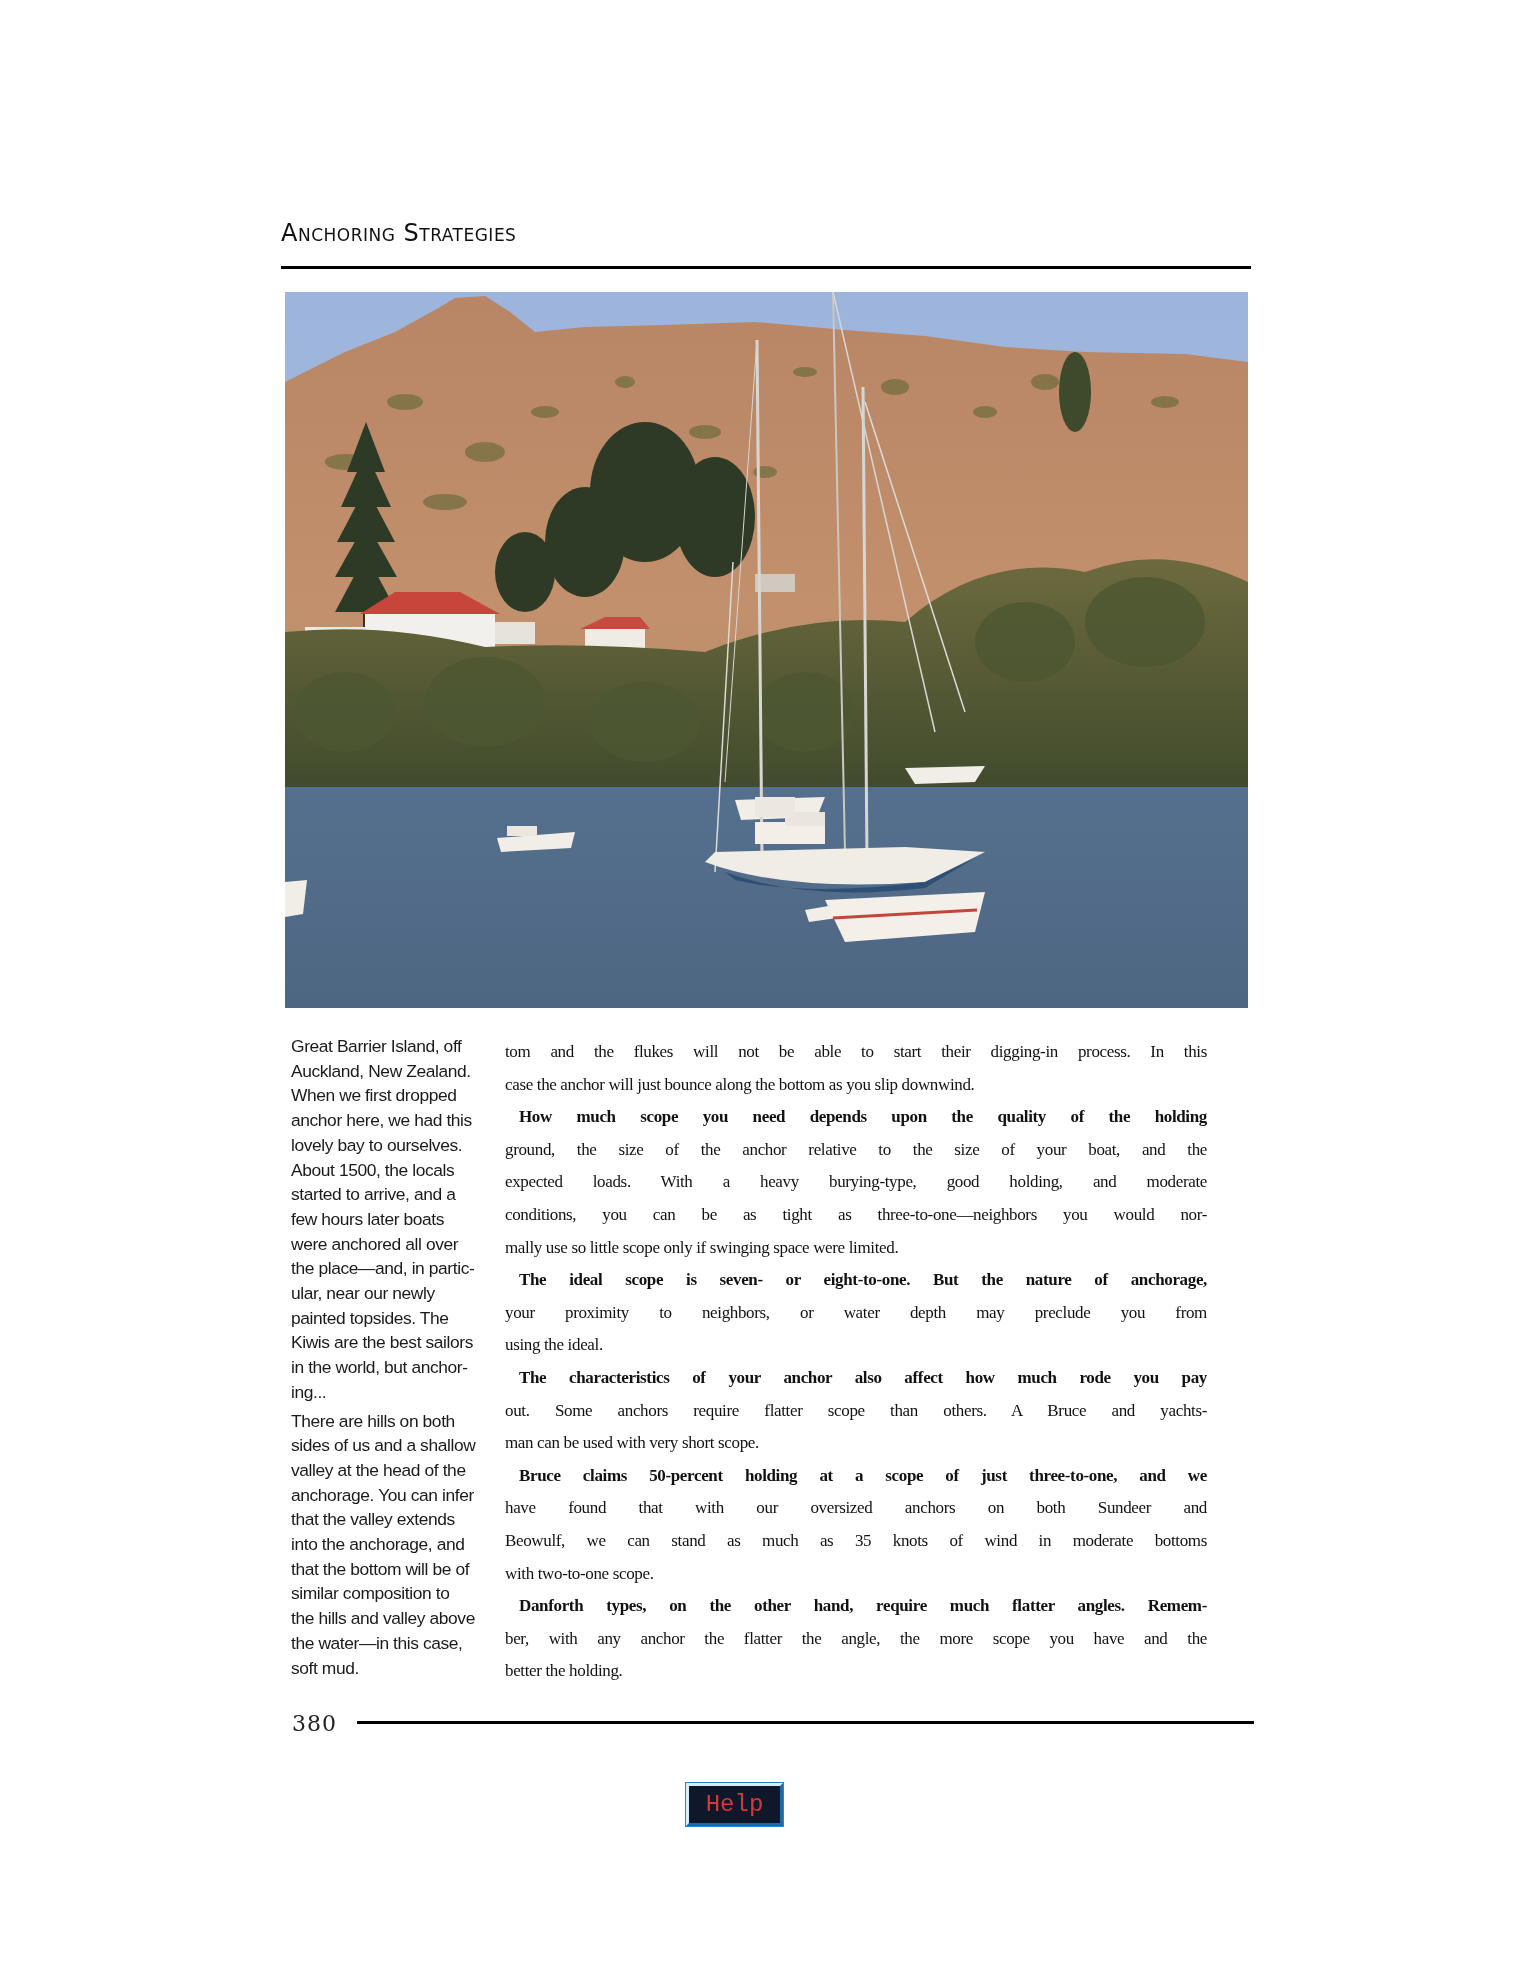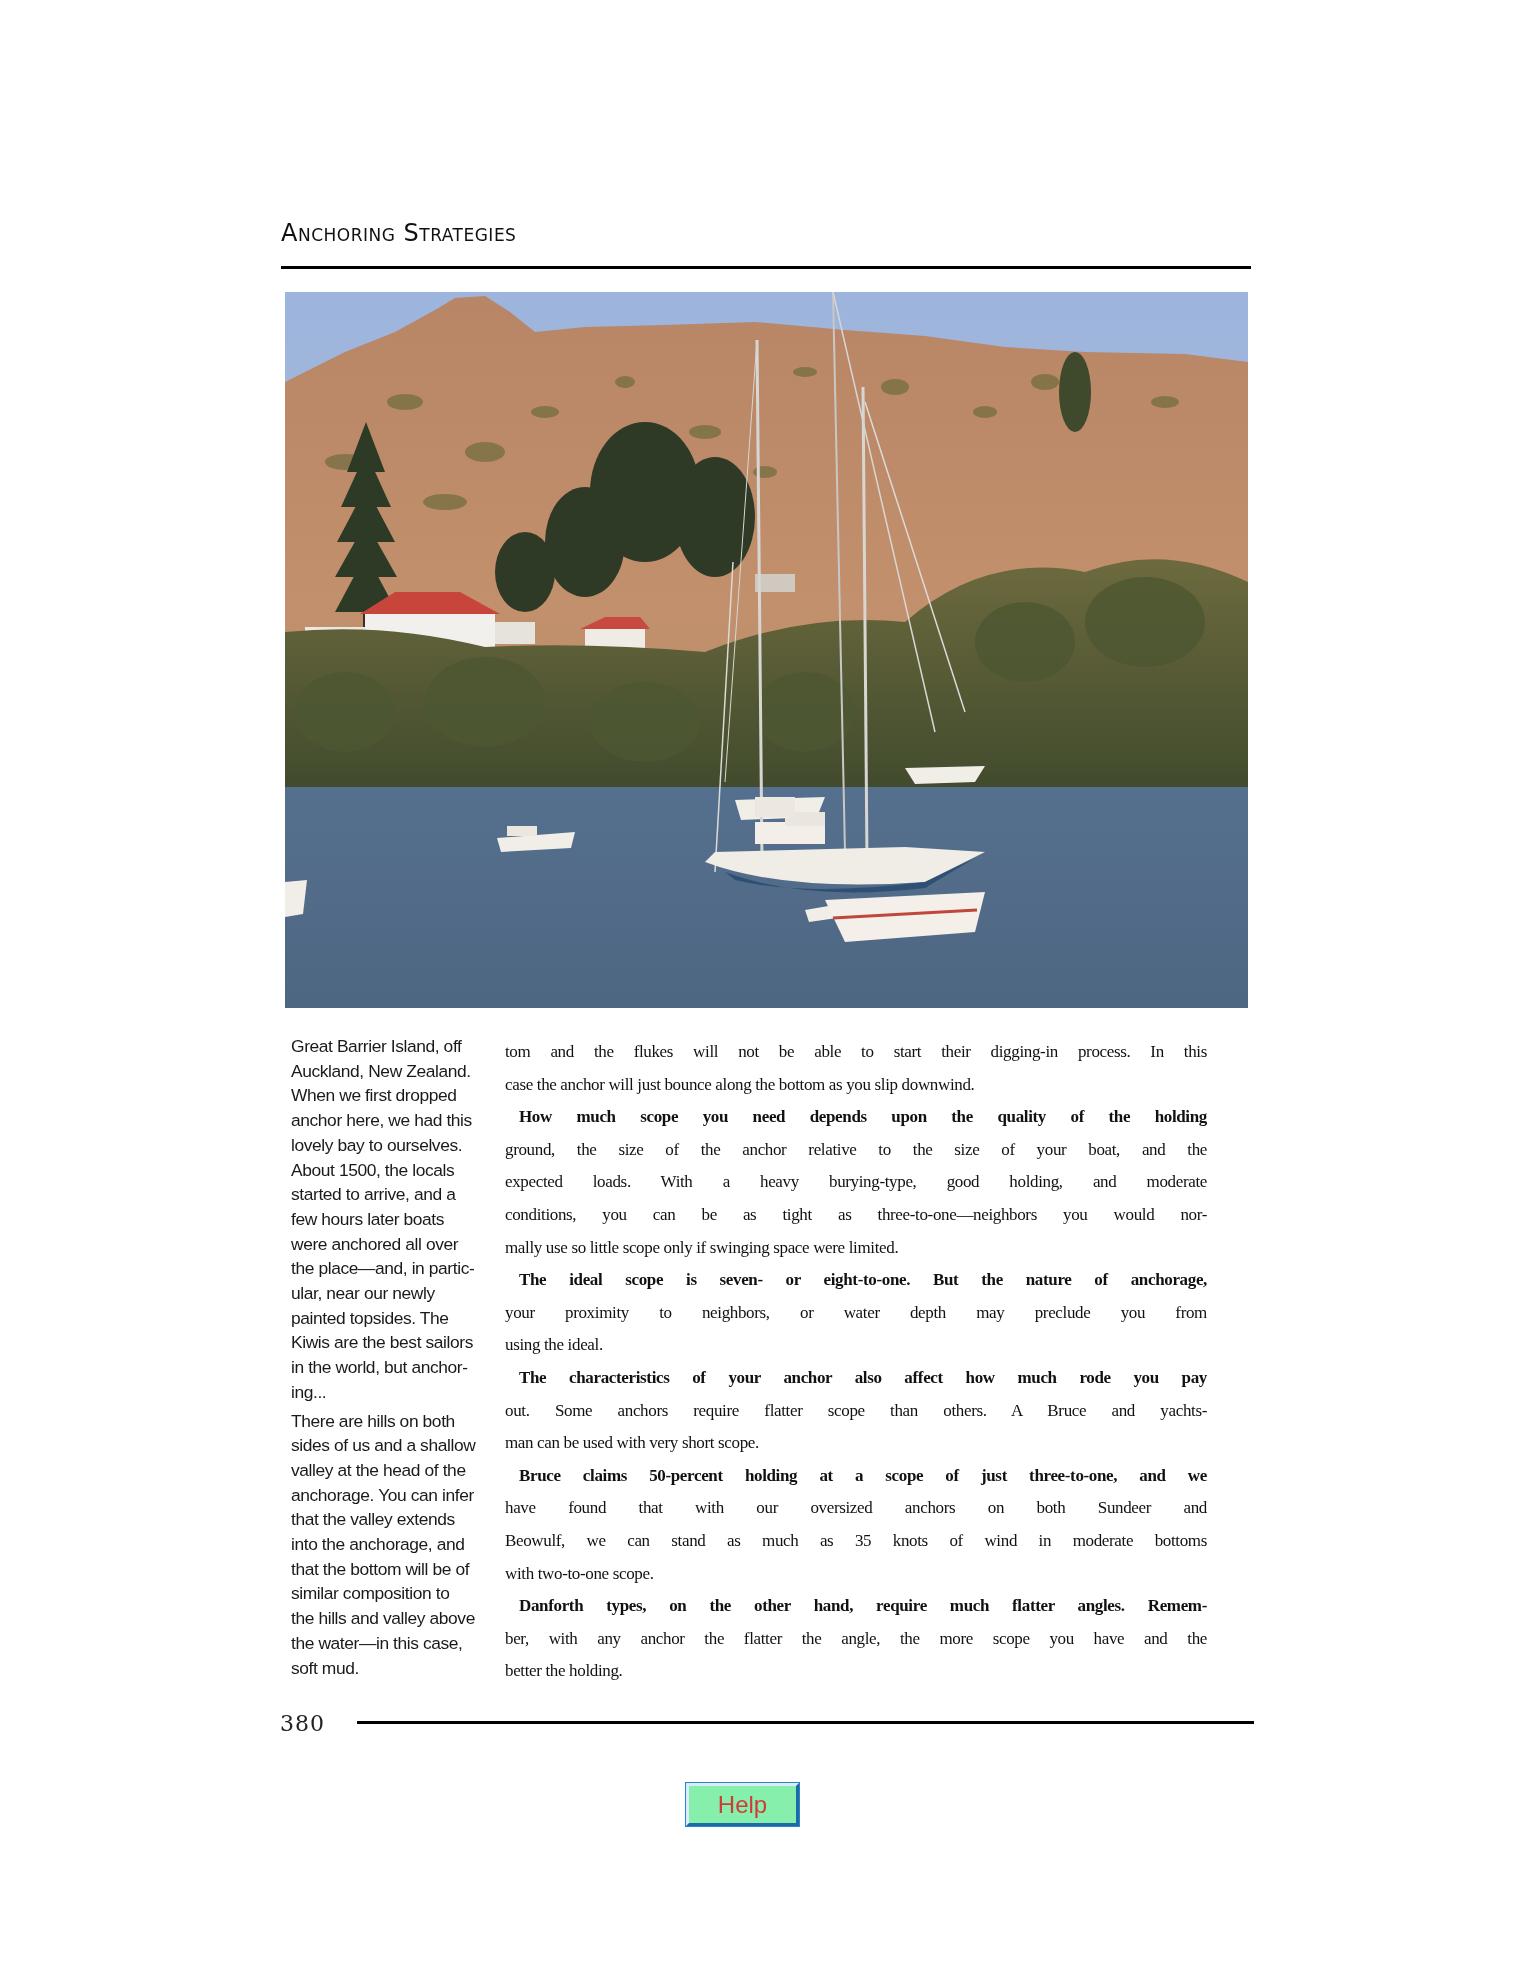--- a/index.html
+++ b/index.html
@@ -81,51 +81,51 @@
     .body-text .line.last {
       text-align-last: left;
     }
     .body-text .line.indent {
       padding-left: 14px;
       font-weight: bold;
     }
 
     .page-number {
       position: absolute;
-      left: 280px;
+      left: 292px;
       top: 1711px;
       font-family: "DejaVu Serif", serif;
       font-size: 22px;
       color: #222;
       letter-spacing: 1px;
       text-align: center;
     }
     .footer-rule {
       position: absolute;
       left: 357px;
       top: 1721px;
       width: 897px;
       height: 3px;
       background: #000;
     }
     .help-button {
       position: absolute;
       left: 686px;
       top: 1783px;
-      width: 113px;
+      width: 97px;
       height: 43px;
       box-sizing: border-box;
-      background: #86efac;
+      background: #0f172a;
       border-top: 3px solid #d8ecfa;
       border-left: 3px solid #d8ecfa;
       border-right: 3px solid #1c6aa6;
       border-bottom: 3px solid #1c6aa6;
       outline: 1px solid #2a84c8;
       color: #d23a3a;
-      font-family: Liberation Sans, sans-serif;
+      font-family: Liberation Mono, monospace;
       font-size: 24px;
       text-align: center;
       line-height: 36px;
       cursor: pointer;
       padding: 0;
     }
   </style>
 </head>
 <body>
 

